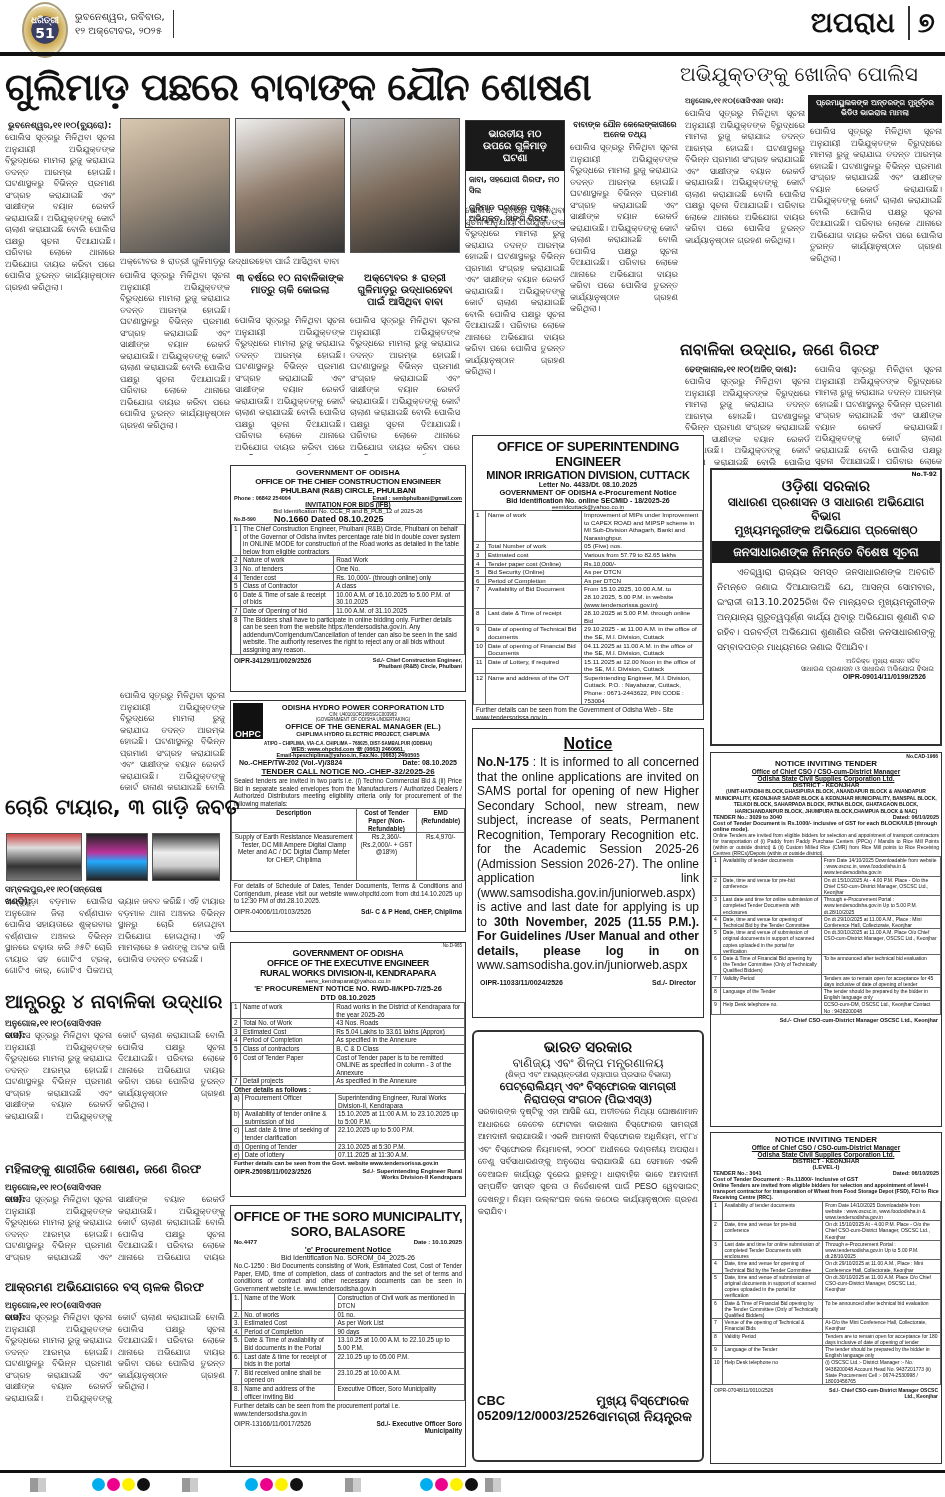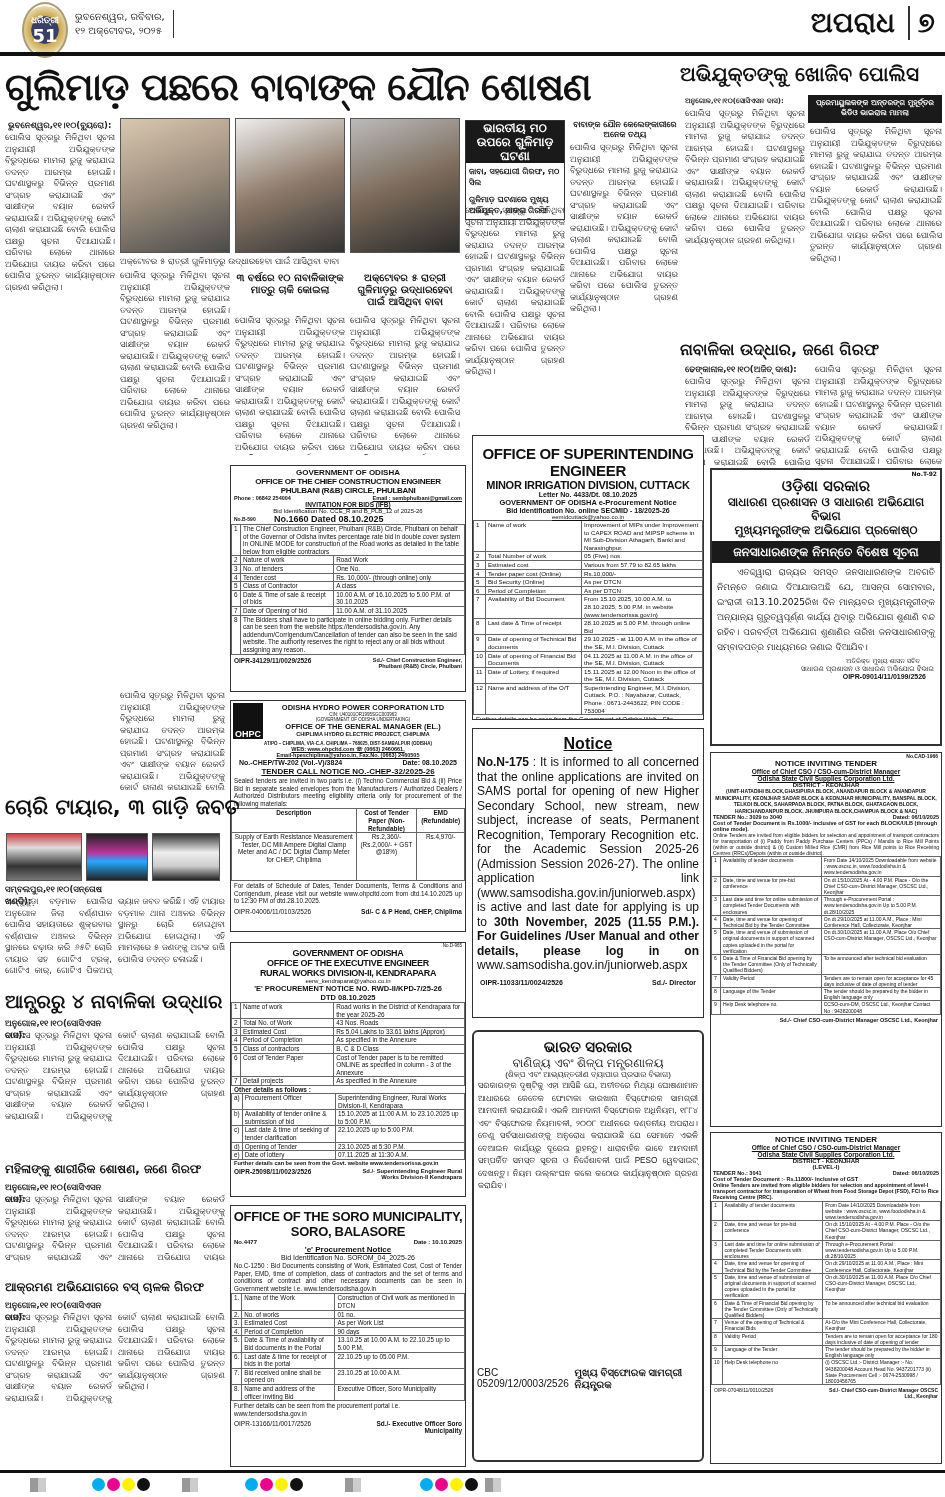--- a/index.html
+++ b/index.html
@@ -1,19 +1,19 @@
 <!DOCTYPE html>
 <html><head>
 <meta charset="utf-8">
 <style>
 *{box-sizing:border-box;margin:0;padding:0}
 body{width:945px;height:1497px;background:#fff;font-family:"DejaVu Sans",sans-serif;color:#111;position:relative;overflow:hidden}
 .abs{position:absolute}
 .logo{left:22px;top:2px;width:46px;height:56px;border-radius:50%;border:2px solid #a89c7a;background:radial-gradient(circle,#3a3f66 40%,#c9a64d 42%,#e9d9a6 70%,#fff 72%);color:#fff;text-align:center;font-size:9px;line-height:1.1;padding-top:12px;font-weight:bold}
-.logo b{display:block;font-size:18px}
+.logo b{display:block;font-size:14px}
 .dateline{left:75px;top:10px;font-size:10px;line-height:14px;border-right:1px solid #333;padding-right:8px}
 .section{right:50px;top:6px;font-size:28px;font-weight:bold}
 .pageno{right:10px;top:6px;font-size:28px;font-weight:bold;border-left:2px solid #333;padding-left:8px}
 .rule{left:0;top:52px;width:945px;height:4px;background:#111}
 .headline{left:5px;top:62px;width:360px;font-size:40px;font-weight:bold;line-height:50px;letter-spacing:-1px;white-space:nowrap}
 .col{font-size:8.5px;line-height:11.5px;color:#222;text-align:justify;overflow:hidden}
 .kicker{font-weight:bold}
 .photo{background:linear-gradient(135deg,#8a8a8a,#c8c8c8,#6b6b6b);border:1px solid #555}
 .blackbar{background:#1a1a1a;color:#fff;font-weight:bold;text-align:center}
 .ad{border:1.5px solid #333;background:#fff;overflow:hidden;font-family:"Liberation Sans",sans-serif}
@@ -35,21 +35,21 @@
 <div class="abs dateline">
   <div>ଭୁବନେଶ୍ୱର, ରବିବାର,</div>
   <div>୧୨ ଅକ୍ଟୋବର, ୨୦୨୫</div>
 </div>
 <div class="abs section">ଅପରାଧ</div>
 <div class="abs pageno">୭</div>
 <div class="abs rule"></div>
 
 <div class="abs headline" style="font-size:38px">ଗୁଲିମାଡ଼ ପଛରେ ବାବାଙ୍କ ଯୌନ ଶୋଷଣ</div>
 
-<div class="abs" style="left:680px;top:62px;width:262px;font-size:20px;font-weight:bold;white-space:nowrap">ଅଭିଯୁକ୍ତଙ୍କୁ ଖୋଜିବ ପୋଲିସ</div>
+<div class="abs" style="left:680px;top:62px;width:262px;font-size:20px;font-weight:normal;white-space:nowrap">ଅଭିଯୁକ୍ତଙ୍କୁ ଖୋଜିବ ପୋଲିସ</div>
 <div class="abs col kicker" style="left:685px;top:96px;width:120px;font-size:7px">ଅନୁଗୋଳ,୧୧।୧୦(ସୋସିଏସନ ଦାସ):</div>
 <div class="abs blackbar" style="left:808px;top:95px;width:134px;height:28px;font-size:7.5px;padding:3px">ପ୍ରେମାୟୁଲକଙ୍କ ଅନ୍ତରଙ୍ଗ ମୁହୂର୍ତ୍ତର ଭିଡିଓ ଭାଇରାଲ ମାମଲା</div>
 <div class="abs col" style="left:685px;top:108px;width:120px;height:230px">ପୋଲିସ ସୂତ୍ରରୁ ମିଳିଥିବା ସୂଚନା ଅନୁଯାୟୀ ଅଭିଯୁକ୍ତଙ୍କ ବିରୁଦ୍ଧରେ ମାମଲା ରୁଜୁ କରାଯାଇ ତଦନ୍ତ ଆରମ୍ଭ ହୋଇଛି। ଘଟଣାସ୍ଥଳରୁ ବିଭିନ୍ନ ପ୍ରମାଣ ସଂଗ୍ରହ କରାଯାଇଛି ଏବଂ ସାକ୍ଷୀଙ୍କ ବୟାନ ରେକର୍ଡ କରାଯାଉଛି। ଅଭିଯୁକ୍ତଙ୍କୁ କୋର୍ଟ ଚାଲାଣ କରାଯାଇଛି ବୋଲି ପୋଲିସ ପକ୍ଷରୁ ସୂଚନା ଦିଆଯାଇଛି। ପରିବାର ଲୋକେ ଥାନାରେ ଅଭିଯୋଗ ଦାୟର କରିବା ପରେ ପୋଲିସ ତୁରନ୍ତ କାର୍ଯ୍ୟାନୁଷ୍ଠାନ ଗ୍ରହଣ କରିଥିଲା।</div>
 <div class="abs col" style="left:810px;top:126px;width:132px;height:212px">ପୋଲିସ ସୂତ୍ରରୁ ମିଳିଥିବା ସୂଚନା ଅନୁଯାୟୀ ଅଭିଯୁକ୍ତଙ୍କ ବିରୁଦ୍ଧରେ ମାମଲା ରୁଜୁ କରାଯାଇ ତଦନ୍ତ ଆରମ୍ଭ ହୋଇଛି। ଘଟଣାସ୍ଥଳରୁ ବିଭିନ୍ନ ପ୍ରମାଣ ସଂଗ୍ରହ କରାଯାଇଛି ଏବଂ ସାକ୍ଷୀଙ୍କ ବୟାନ ରେକର୍ଡ କରାଯାଉଛି। ଅଭିଯୁକ୍ତଙ୍କୁ କୋର୍ଟ ଚାଲାଣ କରାଯାଇଛି ବୋଲି ପୋଲିସ ପକ୍ଷରୁ ସୂଚନା ଦିଆଯାଇଛି। ପରିବାର ଲୋକେ ଥାନାରେ ଅଭିଯୋଗ ଦାୟର କରିବା ପରେ ପୋଲିସ ତୁରନ୍ତ କାର୍ଯ୍ୟାନୁଷ୍ଠାନ ଗ୍ରହଣ କରିଥିଲା।</div>
 
 <div class="abs" style="left:680px;top:340px;width:262px;font-size:16px;font-weight:bold;white-space:nowrap">ନାବାଳିକା ଉଦ୍ଧାର, ଜଣେ ଗିରଫ</div>
 <div class="abs col kicker" style="left:685px;top:364px;width:125px">ଢେଙ୍କାନାଳ,୧୧।୧୦(ଅଜିତ୍ ଦାଶ):</div>
 <div class="abs col" style="left:685px;top:376px;width:125px;height:90px">ପୋଲିସ ସୂତ୍ରରୁ ମିଳିଥିବା ସୂଚନା ଅନୁଯାୟୀ ଅଭିଯୁକ୍ତଙ୍କ ବିରୁଦ୍ଧରେ ମାମଲା ରୁଜୁ କରାଯାଇ ତଦନ୍ତ ଆରମ୍ଭ ହୋଇଛି। ଘଟଣାସ୍ଥଳରୁ ବିଭିନ୍ନ ପ୍ରମାଣ ସଂଗ୍ରହ କରାଯାଇଛି ଏବଂ ସାକ୍ଷୀଙ୍କ ବୟାନ ରେକର୍ଡ କରାଯାଉଛି। ଅଭିଯୁକ୍ତଙ୍କୁ କୋର୍ଟ ଚାଲାଣ କରାଯାଇଛି ବୋଲି ପୋଲିସ ପକ୍ଷରୁ ସୂଚନା ଦିଆଯାଇଛି। ପରିବାର ଲୋକେ ଥାନାରେ ଅଭିଯୋଗ ଦାୟର କରିବା ପରେ ପୋଲିସ ତୁରନ୍ତ କାର୍ଯ୍ୟାନୁଷ୍ଠାନ ଗ୍ରହଣ କରିଥିଲା।</div>
 <div class="abs col" style="left:815px;top:364px;width:127px;height:102px">ପୋଲିସ ସୂତ୍ରରୁ ମିଳିଥିବା ସୂଚନା ଅନୁଯାୟୀ ଅଭିଯୁକ୍ତଙ୍କ ବିରୁଦ୍ଧରେ ମାମଲା ରୁଜୁ କରାଯାଇ ତଦନ୍ତ ଆରମ୍ଭ ହୋଇଛି। ଘଟଣାସ୍ଥଳରୁ ବିଭିନ୍ନ ପ୍ରମାଣ ସଂଗ୍ରହ କରାଯାଇଛି ଏବଂ ସାକ୍ଷୀଙ୍କ ବୟାନ ରେକର୍ଡ କରାଯାଉଛି। ଅଭିଯୁକ୍ତଙ୍କୁ କୋର୍ଟ ଚାଲାଣ କରାଯାଇଛି ବୋଲି ପୋଲିସ ପକ୍ଷରୁ ସୂଚନା ଦିଆଯାଇଛି। ପରିବାର ଲୋକେ ଥାନାରେ ଅଭିଯୋଗ ଦାୟର କରିବା ପରେ ପୋଲିସ ତୁରନ୍ତ କାର୍ଯ୍ୟାନୁଷ୍ଠାନ ଗ୍ରହଣ କରିଥିଲା।</div>
 
@@ -59,21 +59,21 @@
 <div class="abs photo" style="left:235px;top:118px;width:110px;height:135px;background:linear-gradient(160deg,#eee,#8e7b6a,#333)"></div>
 <div class="abs photo" style="left:350px;top:118px;width:110px;height:135px;background:linear-gradient(160deg,#bbb,#7b6a5a,#2a2a2a)"></div>
 <div class="abs col" style="left:120px;top:256px;width:340px;height:12px">ଅକ୍ଟୋବର ୫ ରାତ୍ରୀ ଗୁଳିମାଡ଼ରୁ ଉଦ୍ଧାରହେବା ପାଇଁ ଆସିଥିବା ବାବା</div>
 <div class="abs col" style="left:120px;top:270px;width:110px;height:500px">ପୋଲିସ ସୂତ୍ରରୁ ମିଳିଥିବା ସୂଚନା ଅନୁଯାୟୀ ଅଭିଯୁକ୍ତଙ୍କ ବିରୁଦ୍ଧରେ ମାମଲା ରୁଜୁ କରାଯାଇ ତଦନ୍ତ ଆରମ୍ଭ ହୋଇଛି। ଘଟଣାସ୍ଥଳରୁ ବିଭିନ୍ନ ପ୍ରମାଣ ସଂଗ୍ରହ କରାଯାଇଛି ଏବଂ ସାକ୍ଷୀଙ୍କ ବୟାନ ରେକର୍ଡ କରାଯାଉଛି। ଅଭିଯୁକ୍ତଙ୍କୁ କୋର୍ଟ ଚାଲାଣ କରାଯାଇଛି ବୋଲି ପୋଲିସ ପକ୍ଷରୁ ସୂଚନା ଦିଆଯାଇଛି। ପରିବାର ଲୋକେ ଥାନାରେ ଅଭିଯୋଗ ଦାୟର କରିବା ପରେ ପୋଲିସ ତୁରନ୍ତ କାର୍ଯ୍ୟାନୁଷ୍ଠାନ ଗ୍ରହଣ କରିଥିଲା।</div>
 <div class="abs" style="left:235px;top:272px;width:110px;height:40px;font-size:10px;font-weight:bold;text-align:center">୩ ବର୍ଷରେ ୧୦ ନାବାଳିକାଙ୍କ ମାତ୍ରୁ ଚାକି କୋଇଲା</div>
 <div class="abs col" style="left:235px;top:315px;width:110px;height:140px">ପୋଲିସ ସୂତ୍ରରୁ ମିଳିଥିବା ସୂଚନା ଅନୁଯାୟୀ ଅଭିଯୁକ୍ତଙ୍କ ବିରୁଦ୍ଧରେ ମାମଲା ରୁଜୁ କରାଯାଇ ତଦନ୍ତ ଆରମ୍ଭ ହୋଇଛି। ଘଟଣାସ୍ଥଳରୁ ବିଭିନ୍ନ ପ୍ରମାଣ ସଂଗ୍ରହ କରାଯାଇଛି ଏବଂ ସାକ୍ଷୀଙ୍କ ବୟାନ ରେକର୍ଡ କରାଯାଉଛି। ଅଭିଯୁକ୍ତଙ୍କୁ କୋର୍ଟ ଚାଲାଣ କରାଯାଇଛି ବୋଲି ପୋଲିସ ପକ୍ଷରୁ ସୂଚନା ଦିଆଯାଇଛି। ପରିବାର ଲୋକେ ଥାନାରେ ଅଭିଯୋଗ ଦାୟର କରିବା ପରେ ପୋଲିସ ତୁରନ୍ତ କାର୍ଯ୍ୟାନୁଷ୍ଠାନ ଗ୍ରହଣ କରିଥିଲା।</div>
 <div class="abs" style="left:350px;top:272px;width:110px;height:40px;font-size:10px;font-weight:bold;text-align:center">ଅକ୍ଟୋବର ୫ ରାତ୍ରୀ ଗୁଳିମାଡ଼ରୁ ଉଦ୍ଧାରହେବା ପାଇଁ ଆସିଥିବା ବାବା</div>
 <div class="abs col" style="left:350px;top:315px;width:110px;height:140px">ପୋଲିସ ସୂତ୍ରରୁ ମିଳିଥିବା ସୂଚନା ଅନୁଯାୟୀ ଅଭିଯୁକ୍ତଙ୍କ ବିରୁଦ୍ଧରେ ମାମଲା ରୁଜୁ କରାଯାଇ ତଦନ୍ତ ଆରମ୍ଭ ହୋଇଛି। ଘଟଣାସ୍ଥଳରୁ ବିଭିନ୍ନ ପ୍ରମାଣ ସଂଗ୍ରହ କରାଯାଇଛି ଏବଂ ସାକ୍ଷୀଙ୍କ ବୟାନ ରେକର୍ଡ କରାଯାଉଛି। ଅଭିଯୁକ୍ତଙ୍କୁ କୋର୍ଟ ଚାଲାଣ କରାଯାଇଛି ବୋଲି ପୋଲିସ ପକ୍ଷରୁ ସୂଚନା ଦିଆଯାଇଛି। ପରିବାର ଲୋକେ ଥାନାରେ ଅଭିଯୋଗ ଦାୟର କରିବା ପରେ ପୋଲିସ ତୁରନ୍ତ କାର୍ଯ୍ୟାନୁଷ୍ଠାନ ଗ୍ରହଣ କରିଥିଲା।</div>
 
 <div class="abs" style="left:465px;top:120px;width:100px;border:1px solid #333">
-  <div class="blackbar" style="font-size:12px;padding:0">ଭାରତୀୟ ମଠ ଉପରେ ଗୁଳିମାଡ଼ ଘଟଣା</div>
+  <div class="blackbar" style="font-size:10px;padding:7px">ଭାରତୀୟ ମଠ ଉପରେ ଗୁଳିମାଡ଼ ଘଟଣା</div>
   <div style="font-size:8px;font-weight:bold;padding:3px;line-height:11px">ଜାବା, ସହଯୋଗୀ ଗିରଫ, ମଠ ସିଲ</div>
   <div style="font-size:8px;font-weight:bold;padding:3px;line-height:11px">ଗୁଳିମାଡ଼ ଘଟଣାରେ ମୁଖ୍ୟ ଅଭିଯୁକ୍ତ, ସାଙ୍ଗ ଗିରଫ</div>
 </div>
 <div class="abs" style="left:570px;top:120px;width:110px;font-size:8px;font-weight:bold;text-align:center">ବାବାଙ୍କ ଯୌନ କେଲେଙ୍କାରୀରେ ଅନେକ ତଥ୍ୟ</div>
 <div class="abs col" style="left:570px;top:142px;width:108px;height:290px">ପୋଲିସ ସୂତ୍ରରୁ ମିଳିଥିବା ସୂଚନା ଅନୁଯାୟୀ ଅଭିଯୁକ୍ତଙ୍କ ବିରୁଦ୍ଧରେ ମାମଲା ରୁଜୁ କରାଯାଇ ତଦନ୍ତ ଆରମ୍ଭ ହୋଇଛି। ଘଟଣାସ୍ଥଳରୁ ବିଭିନ୍ନ ପ୍ରମାଣ ସଂଗ୍ରହ କରାଯାଇଛି ଏବଂ ସାକ୍ଷୀଙ୍କ ବୟାନ ରେକର୍ଡ କରାଯାଉଛି। ଅଭିଯୁକ୍ତଙ୍କୁ କୋର୍ଟ ଚାଲାଣ କରାଯାଇଛି ବୋଲି ପୋଲିସ ପକ୍ଷରୁ ସୂଚନା ଦିଆଯାଇଛି। ପରିବାର ଲୋକେ ଥାନାରେ ଅଭିଯୋଗ ଦାୟର କରିବା ପରେ ପୋଲିସ ତୁରନ୍ତ କାର୍ଯ୍ୟାନୁଷ୍ଠାନ ଗ୍ରହଣ କରିଥିଲା।</div>
 <div class="abs col" style="left:465px;top:205px;width:100px;height:225px">ପୋଲିସ ସୂତ୍ରରୁ ମିଳିଥିବା ସୂଚନା ଅନୁଯାୟୀ ଅଭିଯୁକ୍ତଙ୍କ ବିରୁଦ୍ଧରେ ମାମଲା ରୁଜୁ କରାଯାଇ ତଦନ୍ତ ଆରମ୍ଭ ହୋଇଛି। ଘଟଣାସ୍ଥଳରୁ ବିଭିନ୍ନ ପ୍ରମାଣ ସଂଗ୍ରହ କରାଯାଇଛି ଏବଂ ସାକ୍ଷୀଙ୍କ ବୟାନ ରେକର୍ଡ କରାଯାଉଛି। ଅଭିଯୁକ୍ତଙ୍କୁ କୋର୍ଟ ଚାଲାଣ କରାଯାଇଛି ବୋଲି ପୋଲିସ ପକ୍ଷରୁ ସୂଚନା ଦିଆଯାଇଛି। ପରିବାର ଲୋକେ ଥାନାରେ ଅଭିଯୋଗ ଦାୟର କରିବା ପରେ ପୋଲିସ ତୁରନ୍ତ କାର୍ଯ୍ୟାନୁଷ୍ଠାନ ଗ୍ରହଣ କରିଥିଲା।</div>
 
 <div class="abs ad" style="left:230px;top:465px;width:236px;height:227px">
   <div style="font-size:8px;font-weight:bold;text-align:center;margin-top:2px">GOVERNMENT OF ODISHA</div>
   <h3 style="font-size:8px">OFFICE OF THE CHIEF CONSTRUCTION ENGINEER</h3>
@@ -320,21 +320,21 @@
       </tbody>
     </table>
   <div class="small" style="padding:1px 3px">Further details can be seen from the procurement portal i.e. www.tendersodisha.gov.in</div>
   <div class="foot">
       <span style="font-weight:normal">OIPR-13166/11/0017/2526</span>
       <span style="text-align:right;width:90px">Sd./- Executive Officer Soro Municipality</span>
     </div>
 </div>
 
 <div class="abs ad" style="left:472px;top:435px;width:232px;height:285px">
-  <h3 style="font-size:15px;margin-top:9px">OFFICE OF SUPERINTENDING ENGINEER</h3>
+  <h3 style="font-size:13px;margin-top:3px">OFFICE OF SUPERINTENDING ENGINEER</h3>
   <h3 style="font-size:11px">MINOR IRRIGATION DIVISION, CUTTACK</h3>
   <div class="c" style="font-size:7px;font-weight:bold">Letter No. 4433/Dt. 08.10.2025</div>
   <div class="c" style="font-size:7.5px;font-weight:bold">GOVERNMENT OF ODISHA e-Procurement Notice</div>
   <div class="c" style="font-size:7px;font-weight:bold">Bid Identification No. online SECMID - 18/2025-26</div>
   <div class="c" style="font-size:6px;text-decoration:underline">eemidcuttack@yahoo.co.in</div>
   <table style="font-size:6.2px">
       <tbody id="cut-rows">
         <tr>
           <td style="width: 9px;">1</td>
           <td style="width: 42%;">Name of work</td>
@@ -413,22 +413,23 @@
   <div class="foot" style="font-size:7px;margin-top:4px">
       <span>OIPR-11033/11/0024/2526</span>
       <span>Sd./- Director</span>
     </div>
 </div>
 
 <div class="abs ad" style="left:472px;top:1030px;width:232px;height:432px;border-radius:6px;border-width:2px">
   <div class="c" style="font-size:15px;font-weight:bold;margin-top:6px">ଭାରତ ସରକାର</div>
   <div class="c" style="font-size:12px;font-weight:normal">ବାଣିଜ୍ୟ ଏବଂ ଶିଳ୍ପ ମନ୍ତ୍ରଣାଳୟ</div>
   <div class="c" style="font-size:8px">(ଶିଳ୍ପ ଏବଂ ଆଭ୍ୟନ୍ତରୀଣ ବ୍ୟାପାର ପ୍ରସାର ବିଭାଗ)</div>
+  <div class="c" style="font-size:11px;font-weight:bold;padding:0 6px">ପେଟ୍ରୋଲିୟମ୍ ଏବଂ ବିସ୍ଫୋରକ ସାମଗ୍ରୀ ନିରାପତ୍ତା ସଂଗଠନ (ପିଇଏସ୍ଓ)</div>
   <div style="font-size:8.2px;line-height:12.5px;text-align:justify;padding:0 4px;height:285px;overflow:hidden">ସରକାରଙ୍କ ଦୃଷ୍ଟିକୁ ଏହା ଆସିଛି ଯେ, ଅତୀତରେ ମିଥ୍ୟା ଘୋଷଣାମାନ ଆଧାରରେ କେତେକ ଫୋଟାକା କାରଖାନା ବିସ୍ଫୋରକ ସାମଗ୍ରୀ ଆମଦାନୀ କରାଯାଉଛି। ଏଭଳି ଆମଦାନୀ ବିସ୍ଫୋରକ ଅଧିନିୟମ, ୧୮୮୪ ଏବଂ ବିସ୍ଫୋରକ ନିୟମାବଳୀ, ୨୦୦୮ ଅଧୀନରେ ଦଣ୍ଡନୀୟ ଅପରାଧ। ତେଣୁ ସର୍ବସାଧାରଣଙ୍କୁ ଅନୁରୋଧ କରାଯାଉଛି ଯେ ସେମାନେ ଏଭଳି ବେଆଇନ କାର୍ଯ୍ୟରୁ ଦୂରେଇ ରୁହନ୍ତୁ। ଧାରାବାହିକ ଭାବେ ଆମଦାନୀ ସମ୍ପର୍କିତ ସମସ୍ତ ସୂଚନା ଓ ନିର୍ଦ୍ଦେଶାବଳୀ ପାଇଁ PESO ୱେବସାଇଟ୍ ଦେଖନ୍ତୁ। ନିୟମ ଉଲ୍ଲଂଘନ କଲେ କଠୋର କାର୍ଯ୍ୟାନୁଷ୍ଠାନ ଗ୍ରହଣ କରାଯିବ।</div>
-  <div class="foot" style="font-size:10px;font-weight:normal">
+  <div class="foot" style="font-size:13px;font-weight:bold">
       <span>CBC 05209/12/0003/2526</span>
       <b>ମୁଖ୍ୟ ବିସ୍ଫୋରକ ସାମଗ୍ରୀ ନିୟନ୍ତ୍ରକ</b>
     </div>
 </div>
 
 <div class="abs ad" style="left:710px;top:468px;width:232px;height:278px;border-width:2.5px;font-family:'DejaVu Sans',sans-serif">
   <div style="text-align:right;font-size:6px;font-weight:bold;padding-right:3px">No.T-92</div>
   <div class="c" style="font-size:15px;font-weight:bold">ଓଡ଼ିଶା ସରକାର</div>
   <div class="c" style="font-size:12px;font-weight:bold">ସାଧାରଣ ପ୍ରଶାସନ ଓ ସାଧାରଣ ଅଭିଯୋଗ ବିଭାଗ</div>
   <div class="c" style="font-size:12px;font-weight:bold;margin-bottom:4px">ମୁଖ୍ୟମନ୍ତ୍ରୀଙ୍କ ଅଭିଯୋଗ ପ୍ରକୋଷ୍ଠ</div>

